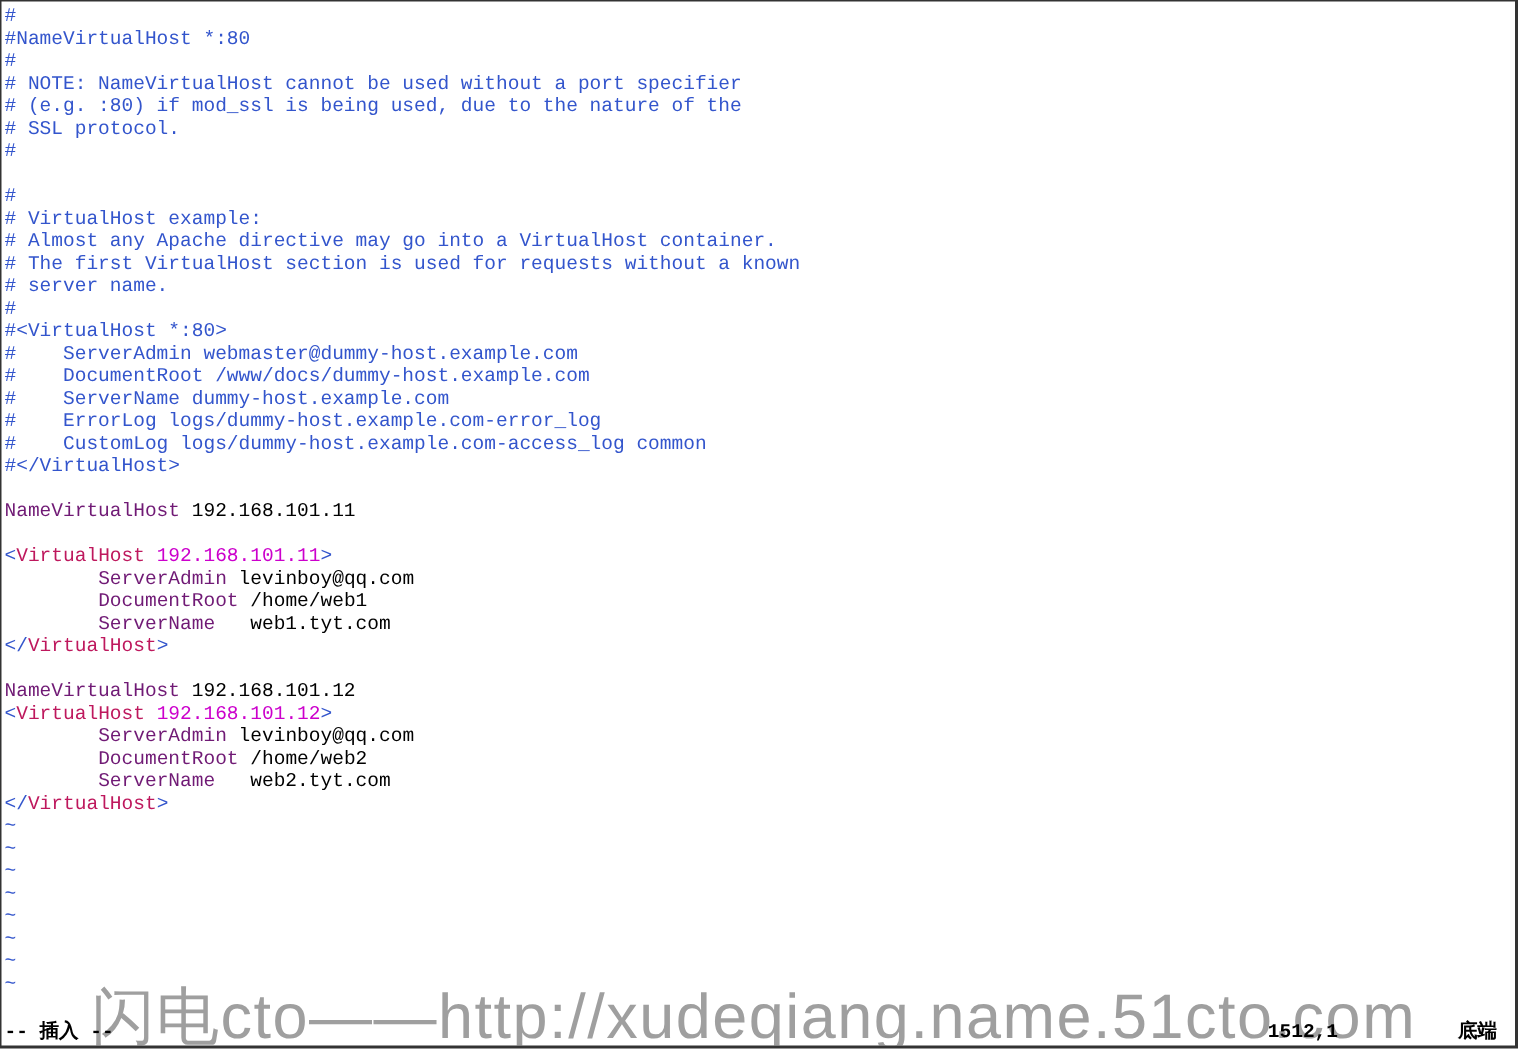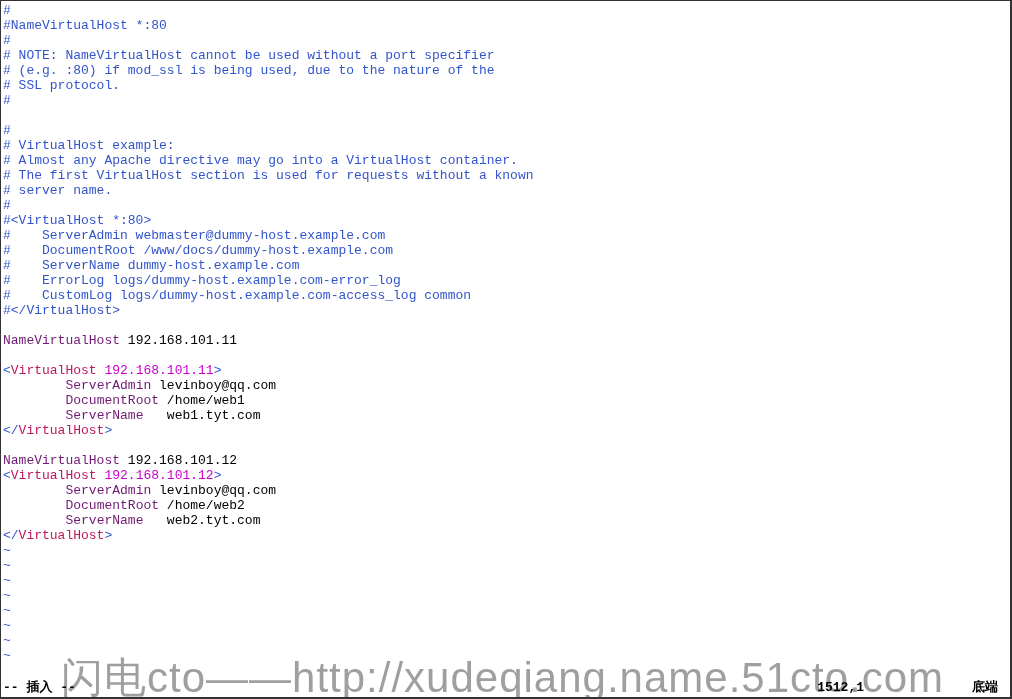--- a/index.html
+++ b/index.html
@@ -60,21 +60,20 @@
     .status-mid {
       flex: 1;
     }
     .status-pos {
       flex: 0 0 auto;
       margin-right: 80px;
     }
     .status-right {
       flex: 0 0 auto;
       margin-right: 10px;
-      margin-left: 28px;
     }
     .watermark {
       position: absolute;
       bottom: 12px;
       left: 60px;
       font-family: "Microsoft YaHei", Arial, sans-serif;
       font-size: 42px;
       color: rgba(80, 80, 80, 0.55);
       pointer-events: none;
       letter-spacing: 1px;

